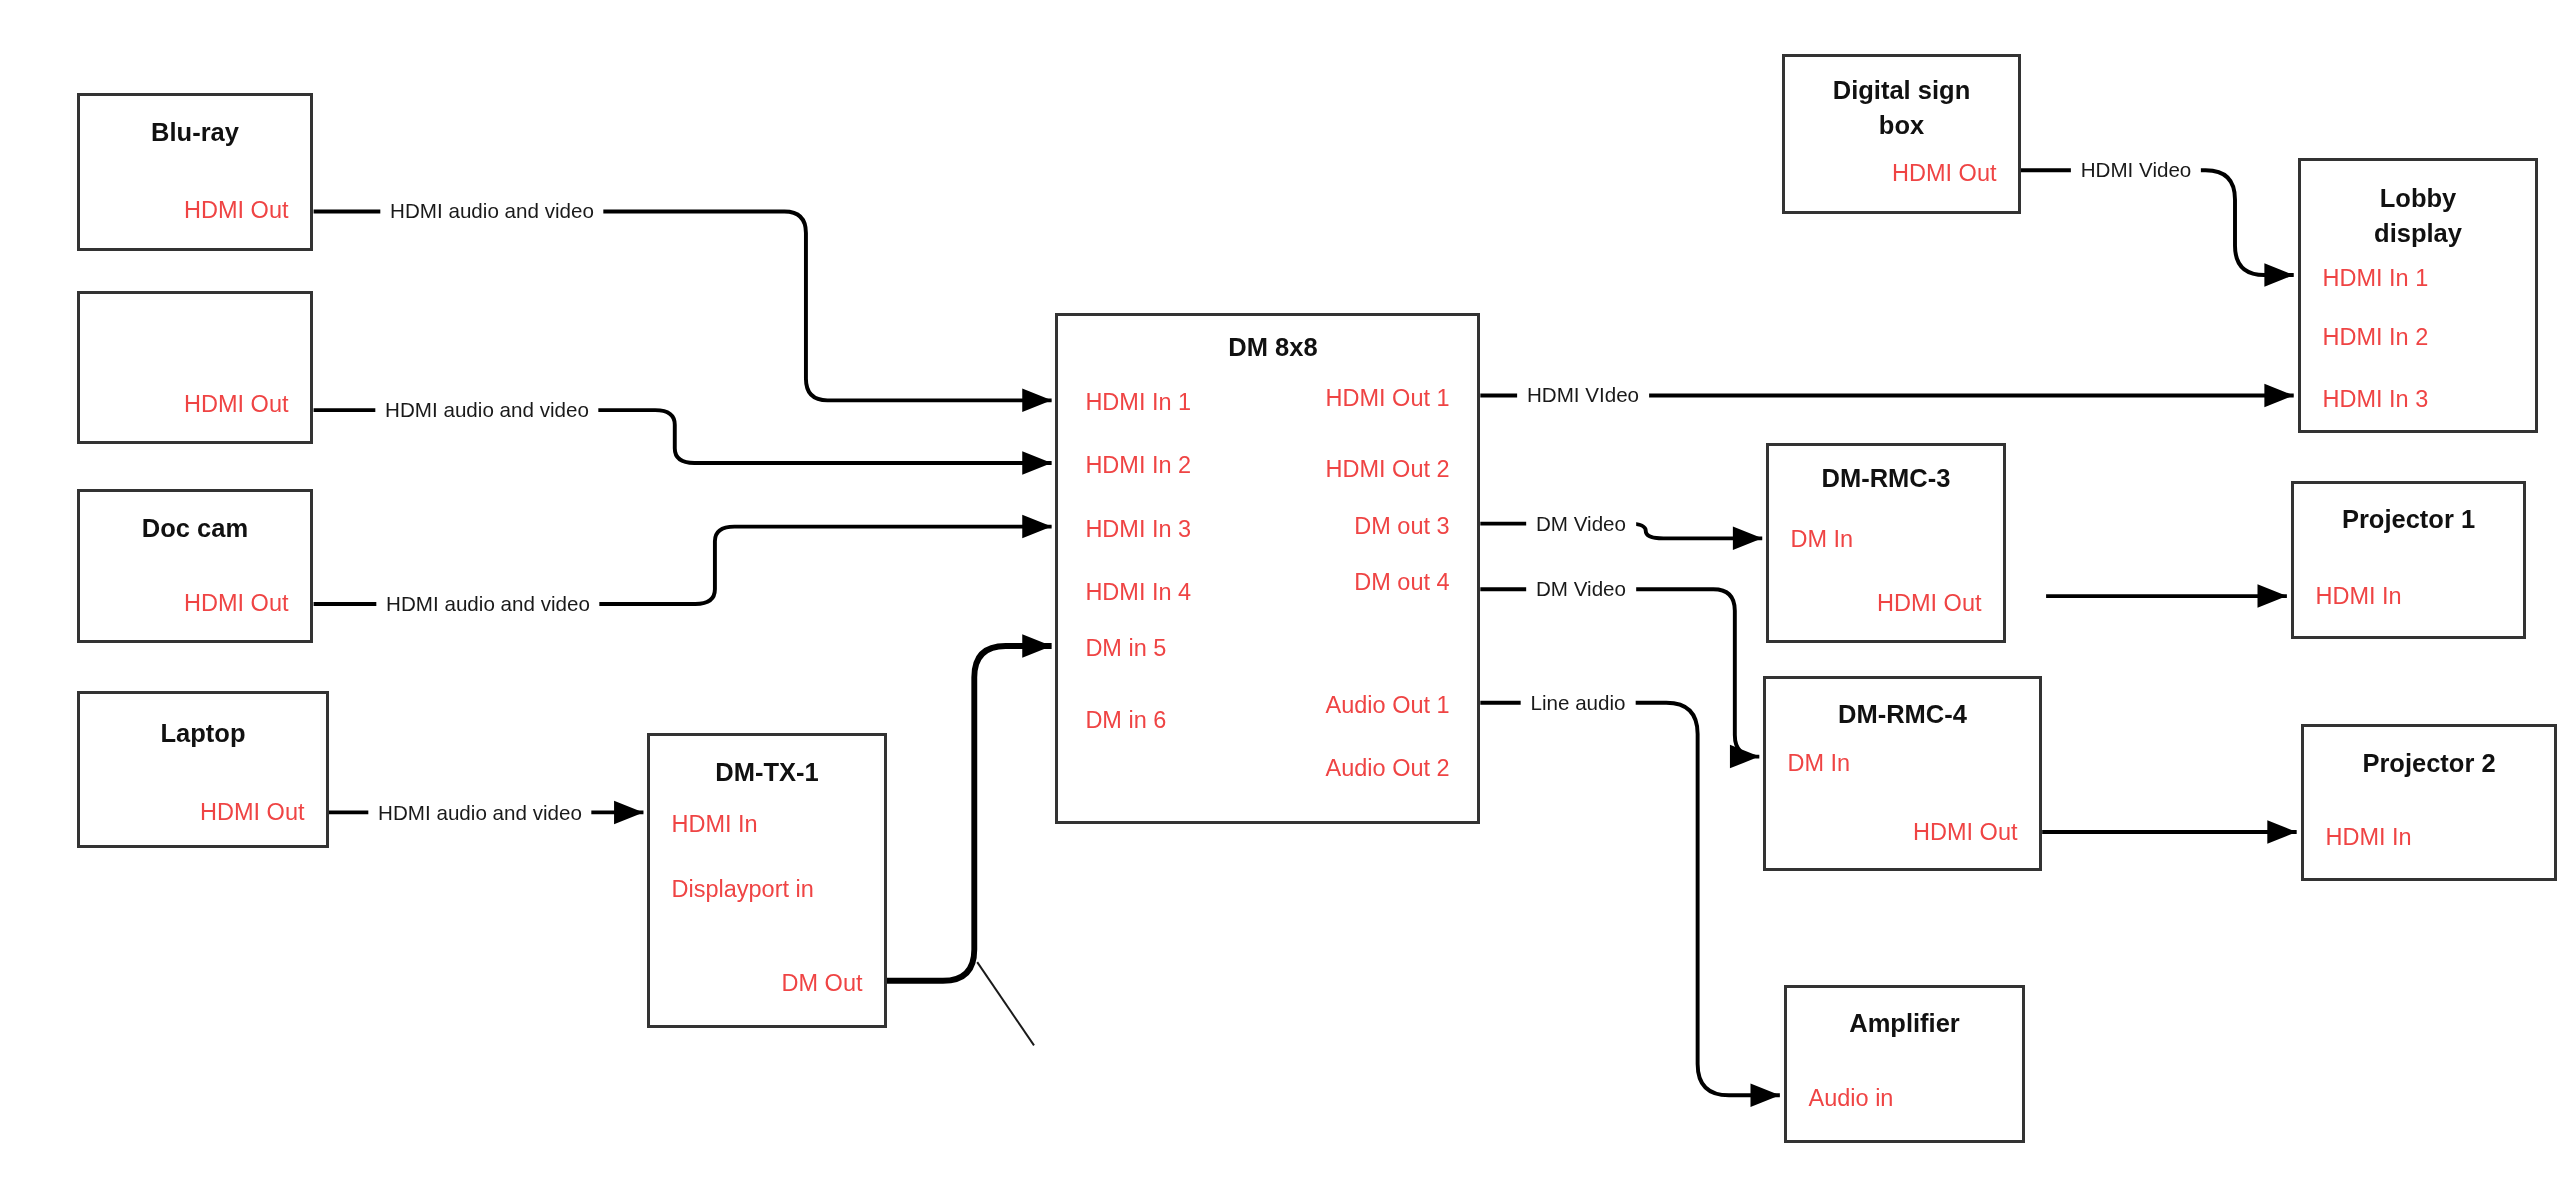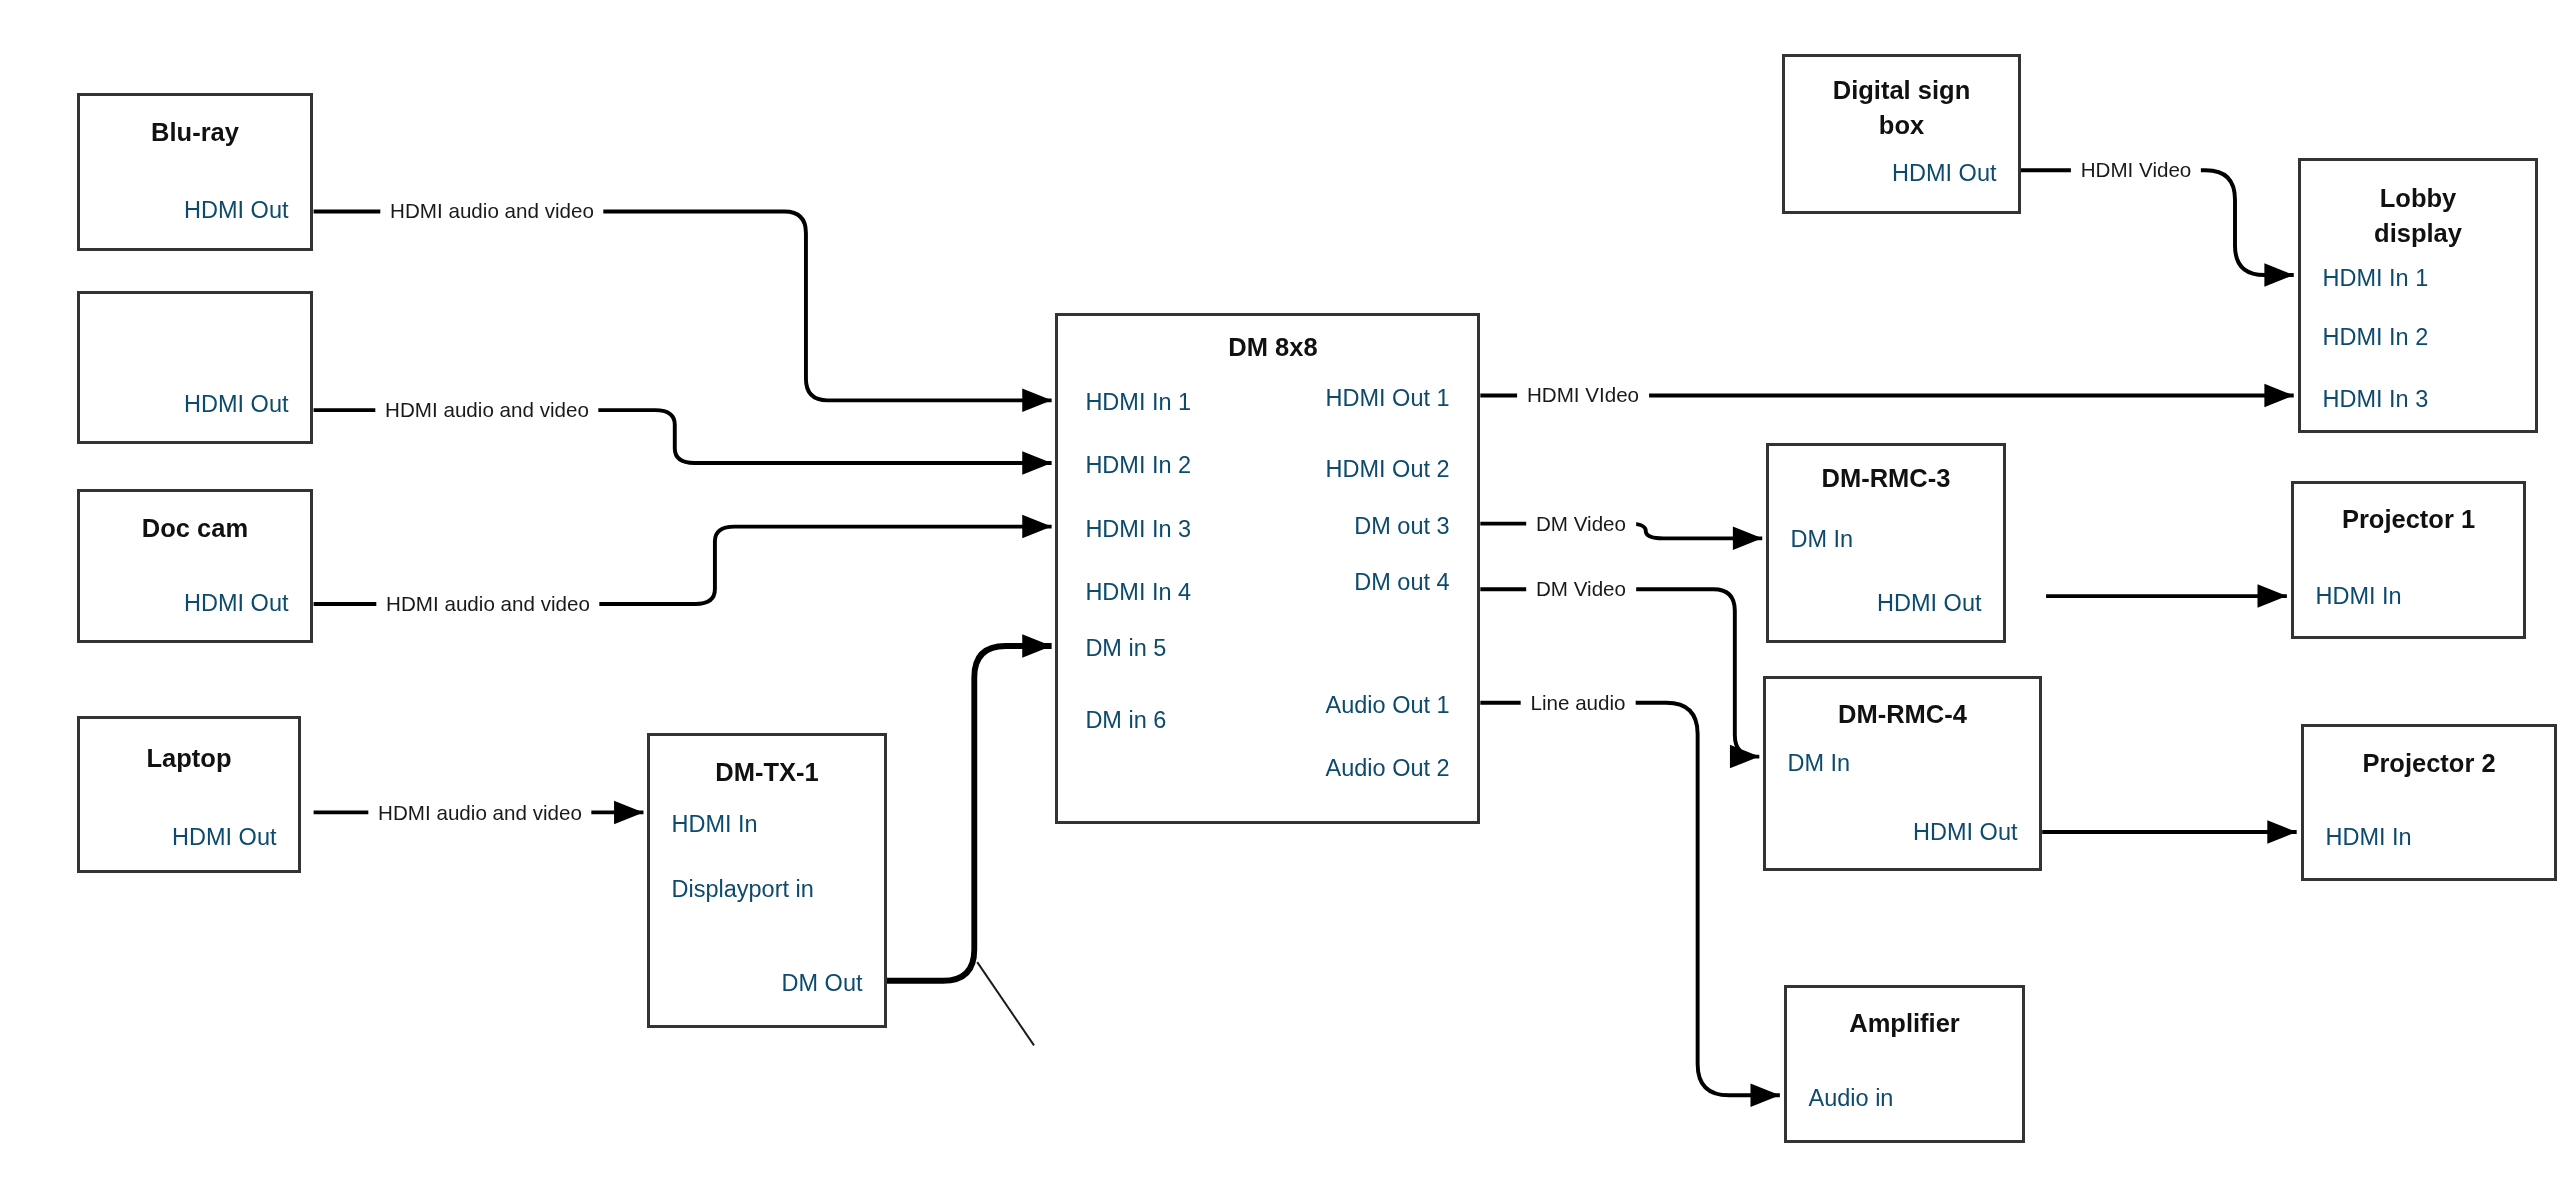--- a/index.html
+++ b/index.html
@@ -28,21 +28,21 @@
     font-size: 25.5px;
     line-height: 35px;
     white-space: pre-line;
     color: #111111;
   }
   .port {
     position: absolute;
     font-size: 23.5px;
     line-height: 25.5px;
     white-space: nowrap;
-    color: #0c4a6e;
+    color: #ef4444;
   }
   .port.pl { left: 21.5px; }
   .port.pr { right: 21.5px; text-align: right; }
   .dm8x8 .port.pl { left: 27.4px; }
   .dm8x8 .port.pr { right: 27.4px; }
 
   .edge-label {
     position: absolute;
     transform: translate(-50%, -50%);
     background: #ffffff;
@@ -114,21 +114,21 @@
 
   <div class="node" style="left:77px; top:291px; width:236px; height:153px;">
     <span class="port pr" style="top:98px;">HDMI Out</span>
   </div>
 
   <div class="node" style="left:77px; top:489px; width:236px; height:154px;">
     <div class="title" style="top:18.6px;">Doc cam</div>
     <span class="port pr" style="top:99px;">HDMI Out</span>
   </div>
 
-  <div class="node" style="left:77px; top:691px; width:224px; height:157px;margin-top:25px;">
+  <div class="node" style="left:77px; top:691px; width:252px; height:157px;">
     <div class="title" style="top:21.5px;">Laptop</div>
     <span class="port pr" style="top:106px;">HDMI Out</span>
   </div>
 
   <div class="node" style="left:647px; top:733px; width:240px; height:295px;">
     <div class="title" style="top:18.6px;">DM-TX-1</div>
     <span class="port pl" style="top:76px;">HDMI In</span>
     <span class="port pl" style="top:141px;">Displayport in</span>
     <span class="port pr" style="top:235px;">DM Out</span>
   </div>

